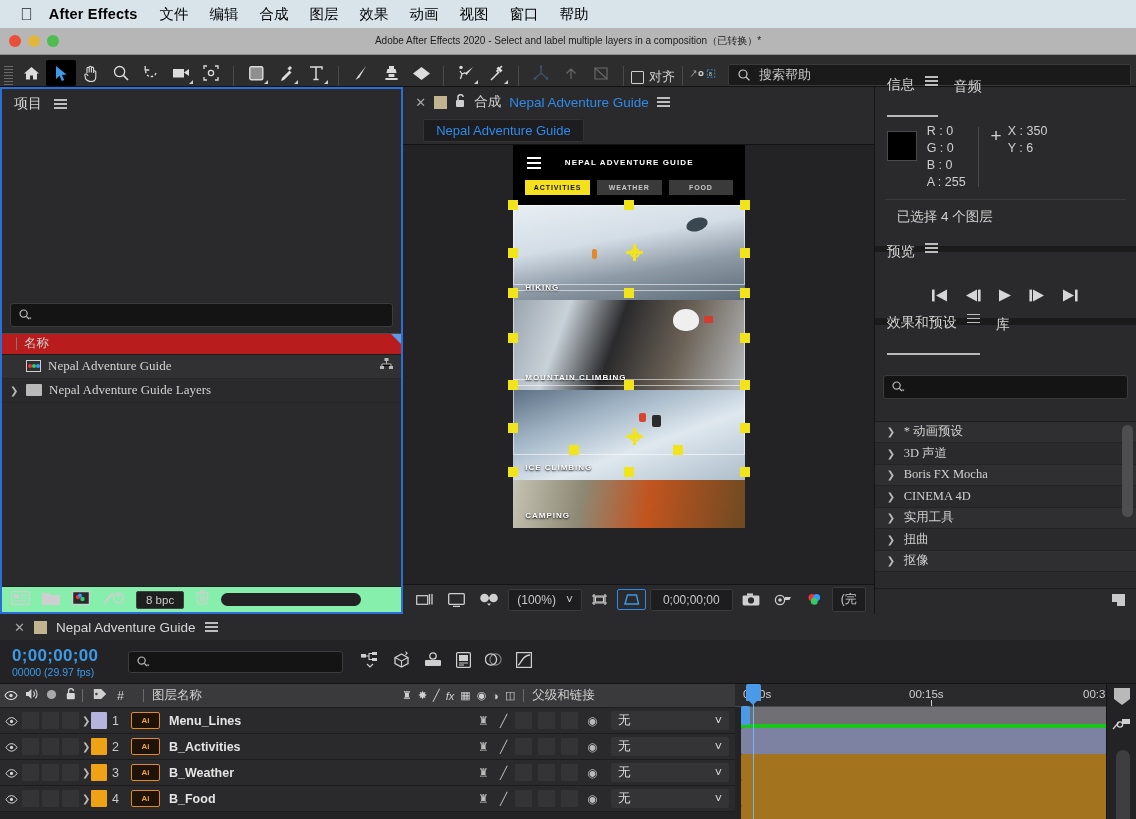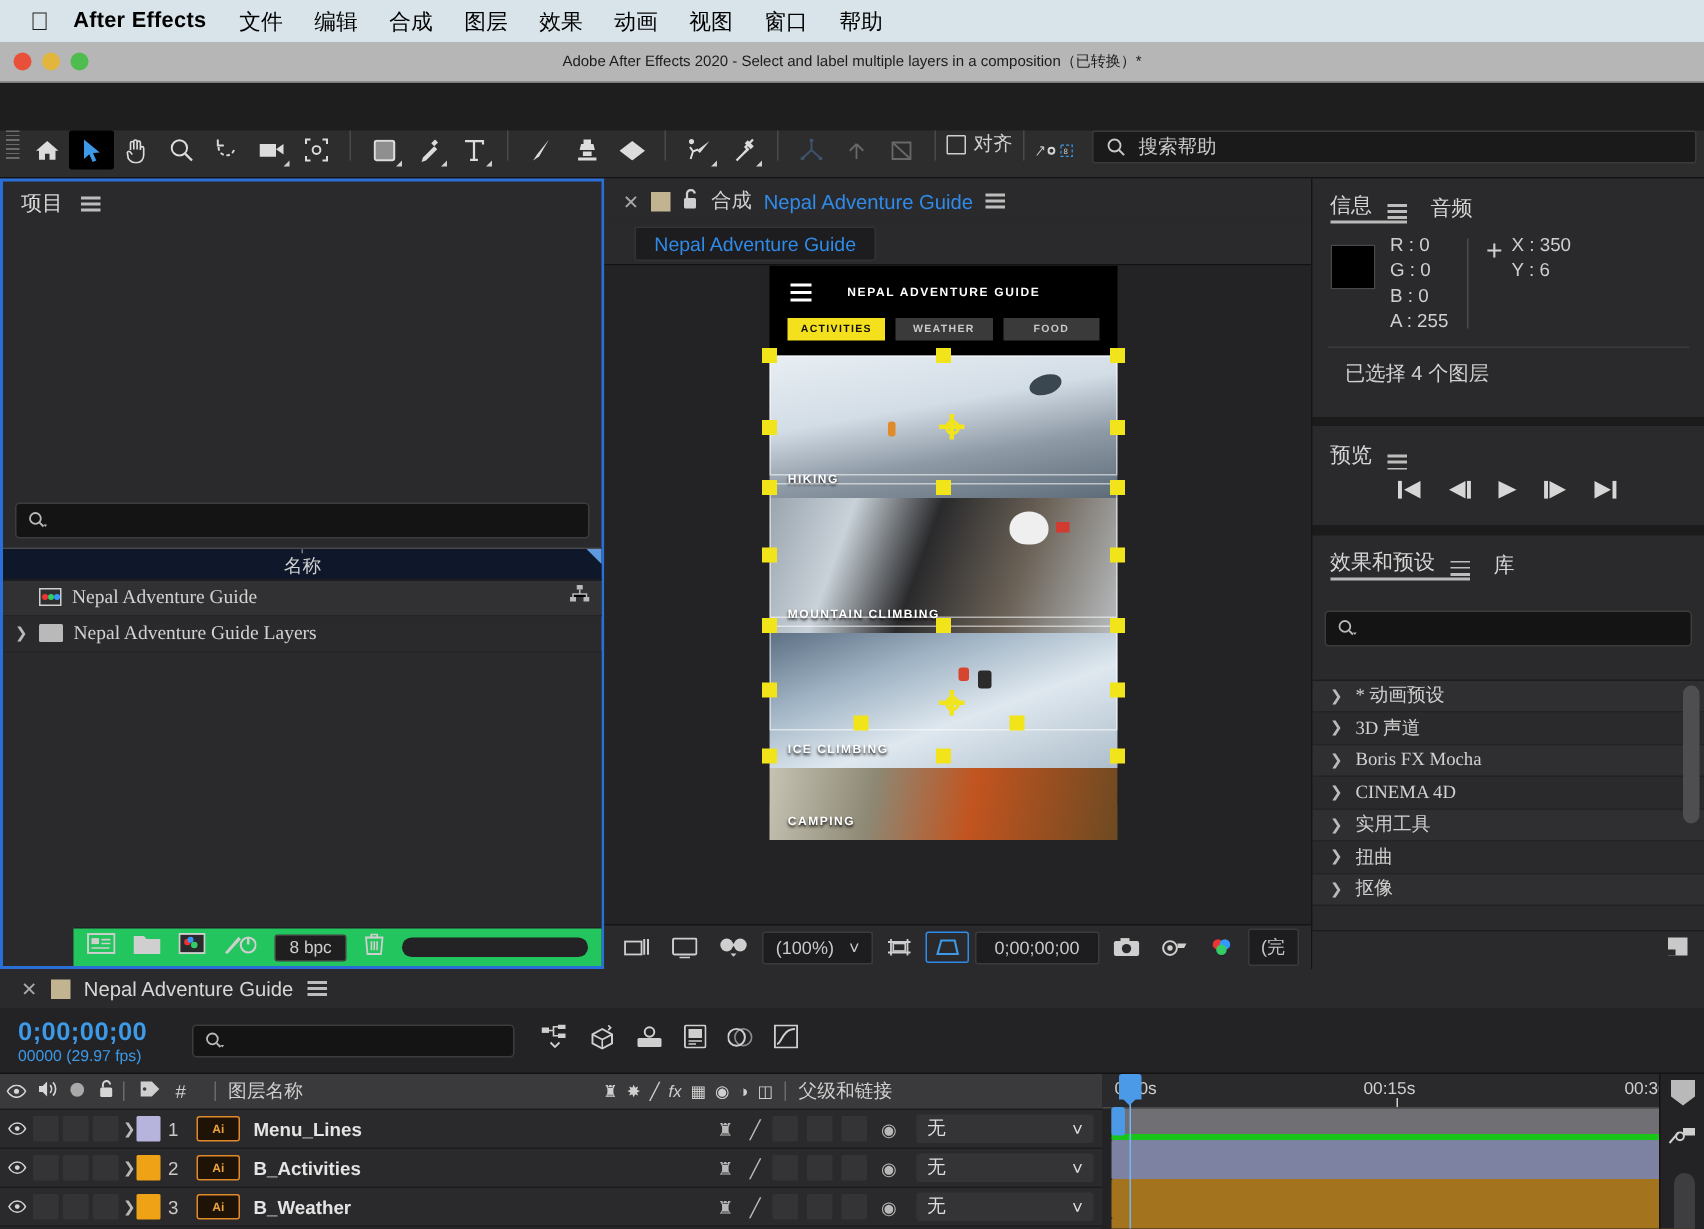--- a/index.html
+++ b/index.html
@@ -16,22 +16,22 @@
   
   .titlebar { height:27px; background:#b6b6b6; display:flex; align-items:center;
      position:relative; border-bottom:1px solid #8d8d8d;}
   .traffic { display:flex; gap:7px; padding-left:9px; }
   .dot { width:12px; height:12px; border-radius:50%; }
   .dot.r{background:#e8503a;} .dot.y{background:#e2b63c;} .dot.g{background:#4fbc4f;}
   .titletext { position:absolute; left:0; right:0; text-align:center; font-size:10px;
      color:#1c1c1c; pointer-events:none;}
 
   
-  .toolbar { height:32px; background:#2d2d2d; display:flex; align-items:flex-start;
-     border-bottom:1px solid #111;margin-top:32px; }
+  .toolbar { height:32px; background:#2d2d2d; display:flex; align-items:flex-end;
+     border-bottom:1px solid #111; }
   .grip { width:9px; height:20px; margin:0 3px 0 4px;
     background:repeating-linear-gradient(to bottom,#6a6a6a 0 1px,transparent 1px 3px);}
   .tool { width:30px; height:26px; display:flex; align-items:center; justify-content:center;
      color:#cfcfcf; position:relative; border-radius:2px;}
   .tool.active { background:#000; }
   .tool.dim { opacity:.38; }
   .tool svg { display:block; }
   .tcorner::after{content:""; position:absolute; right:3px; bottom:2px; width:0;height:0;
     border-left:4px solid transparent; border-bottom:4px solid #cfcfcf;}
   .tsep { width:1px; height:20px; background:#4a4a4a; margin:0 7px; }
@@ -48,38 +48,38 @@
   .project { width:418px; background:#2a2a2c; border:2px solid #2a6ed8;
      display:flex; flex-direction:column; }
   .panelhead { height:30px; display:flex; align-items:center; gap:12px; padding:0 12px;
      color:#d6d6d6; font-size:14px; }
   .hamb { display:flex; flex-direction:column; gap:2.5px; }
   .hamb i { display:block; width:13px; height:1.6px; background:#bdbdbd; }
   .projblank { flex:1; }
   .searchrow { padding:0 8px 6px; }
   .searchbox { height:24px; background:#141414; border:1px solid #3c3c3c; border-radius:3px;
      display:flex; align-items:center; padding:0 8px; gap:4px; }
-  .colhead { height:22px; background:#0f172a; display:flex; align-items:center;
+  .colhead { height:22px; background:#b91c1c; display:flex; align-items:center;
      padding:0 8px; color:#cfcfcf; font-size:12.5px; position:relative;
-     border-top:1px solid #4a4a4a; border-bottom:1px solid #1c1c1c;flex-direction:column;}
+     border-top:1px solid #4a4a4a; border-bottom:1px solid #1c1c1c;}
   .colhead .bar { width:1px;height:13px;background:#7b7b7b; margin-right:7px;}
   .colhead::after{content:"";position:absolute;right:0;top:0;border-left:10px solid transparent;
      border-top:10px solid #5f9ae0;}
   .prow { height:24px; display:flex; align-items:center; gap:7px; padding:0 8px;
      color:#d2d2d2; font-size:13px; font-family:"Liberation Serif", serif;
      border-bottom:1px solid #252527;}
   .prow.alt { background:#313133; }
   .twisty { width:9px; color:#b9b9b9; font-size:10px; }
   .compicon{width:15px;height:12px;border:1.5px solid #cfcfcf;position:relative;
      background:#2f2f30;display:flex;align-items:center;justify-content:center;}
   .compicon b{width:4px;height:4px;border-radius:50%;display:block;}
   .foldericon{width:16px;height:12px;background:#b9b9b9;border-radius:1px;}
   .projfill { flex:1; background:#2a2a2c; }
-  .projfoot { height:26px; background:#22c55e; display:flex; align-items:center;
-     gap:12px; padding:0 9px; border-top:1px solid #202022;margin-left:47px;}
+  .projfoot { height:26px; background:#86efac; display:flex; align-items:center;
+     gap:12px; padding:0 9px; border-top:1px solid #202022;}
   .bpc { background:#1f1f1f; border:1px solid #414141; border-radius:2px; color:#cdcdcd;
      font-size:11.5px; padding:2px 9px; }
   .pillbar { flex:1; height:13px; background:#232325; border-radius:7px; max-width:140px;}
 
   
   .comp { flex:1; background:#232325; display:flex; flex-direction:column;
      border-right:1px solid #141414; }
   .comphead { height:30px; display:flex; align-items:center; gap:8px; padding:0 12px;
      background:#2a2a2c; color:#d2d2d2; font-size:13.5px; }
   .xbtn { color:#a8a8a8; font-size:13px; }
@@ -138,21 +138,21 @@
       padding:0 5px; border-radius:2px; }
   .fval { background:#1d1d1f; border:1px solid #3a3a3a; border-radius:2px; font-size:12px;
       padding:3px 8px; display:flex; align-items:center; gap:10px;}
   .fval.wide{ padding:3px 12px;}
   .fact { border:1px solid #2f8ae8; border-radius:2px; }
 
   
   .right { width:271px; background:#1b1b1b; display:flex; flex-direction:column; }
   .rpanel { background:#2a2a2c; }
   .tabrow { height:30px; display:flex; align-items:flex-end; gap:16px; padding:0 12px; }
-  .tab { font-size:14px; color:#d6d6d6; padding-bottom:1px; display:flex; align-items:flex-end;
+  .tab { font-size:14px; color:#d6d6d6; padding-bottom:21px; display:flex; align-items:flex-start;
       gap:10px; }
   .tab.sel { border-bottom:2px solid #b9b9b9; }
   .inforow { display:flex; padding:6px 12px 2px; gap:10px; }
   .colorchip { width:30px;height:30px; background:#000; border:1px solid #4a4a4a;
       margin-top:8px;}
   .rgb { color:#cfcfcf; font-size:12.5px; line-height:17px; }
   .vdiv { width:1px; background:#4a4a4a; margin:4px 2px; }
   .xy { color:#cfcfcf; font-size:12.5px; line-height:17px; display:flex; gap:6px;
       align-items:flex-start;}
   .plus { font-size:19px; color:#cfcfcf; line-height:26px; }

